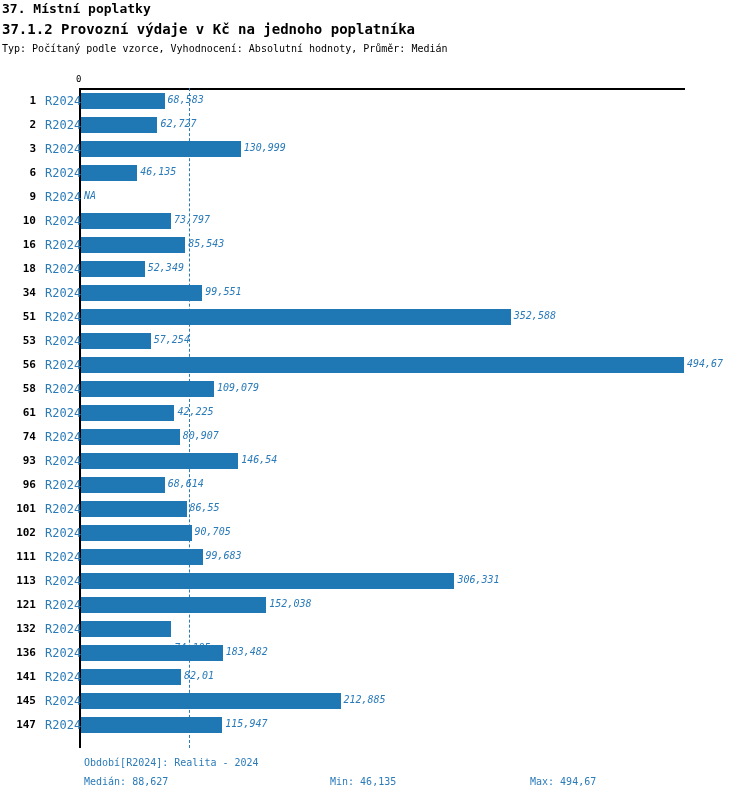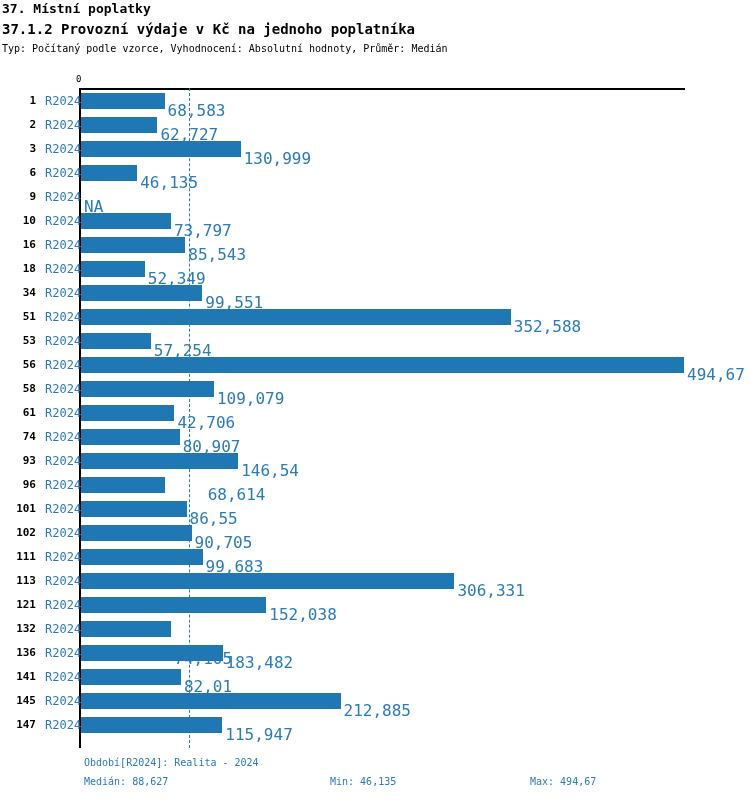--- a/index.html
+++ b/index.html
@@ -84,23 +84,24 @@
     white-space: nowrap;
   }
   .bar {
     position: absolute;
     left: 81px; top: 4px;
     height: 16px;
     background: #1f77b4;
   }
   .bar-label {
     position: absolute;
-    top: 12px;
-    font-size: 16px; color: #2b7bb9;
-    white-space: nowrap;
+    top: 5px;
+    font-size: 10px; color: #2b7bb9;
+    white-space: nowrap;
+    font-style: italic;
   }
 
   
   #footer { position: absolute; left: 0; top: 0; width: 750px; }
   .foot-line {
     position: absolute;
     font-size: 10px; color: #2b7bb9;
     white-space: nowrap;
   }
   #foot-period { left: 84px; top: 757px; }
@@ -197,39 +198,39 @@
       <div class="row" style="top: 377px;">
         <div class="row-index">58</div>
         <div class="row-series">R2024</div>
         <div class="bar" style="width: 132.967px; background: rgb(31, 119, 180);"></div>
         <div class="bar-label" style="left: 216.967px;">109,079</div>
       </div>
       <div class="row" style="top: 401px;">
         <div class="row-index">61</div>
         <div class="row-series">R2024</div>
         <div class="bar" style="width: 93.4091px; background: rgb(31, 119, 180);"></div>
-        <div class="bar-label" style="left: 177.409px;">42,706</div>
+        <div class="bar-label" style="left: 177.409px;">42,225</div>
       </div>
       <div class="row" style="top: 425px;">
         <div class="row-index">74</div>
         <div class="row-series">R2024</div>
         <div class="bar" style="width: 98.6252px; background: rgb(31, 119, 180);"></div>
         <div class="bar-label" style="left: 182.625px;">80,907</div>
       </div>
       <div class="row" style="top: 449px;">
         <div class="row-index">93</div>
         <div class="row-series">R2024</div>
         <div class="bar" style="width: 157.165px; background: rgb(31, 119, 180);"></div>
         <div class="bar-label" style="left: 241.165px;">146,54</div>
       </div>
       <div class="row" style="top: 473px;">
         <div class="row-index">96</div>
         <div class="row-series">R2024</div>
         <div class="bar" style="width: 83.6401px; background: rgb(31, 119, 180);"></div>
-        <div class="bar-label" style="left: 167.64px; margin-left: 40px;">68,614</div>
+        <div class="bar-label" style="left: 167.64px;">68,614</div>
       </div>
       <div class="row" style="top: 497px;">
         <div class="row-index">101</div>
         <div class="row-series">R2024</div>
         <div class="bar" style="width: 105.504px; background: rgb(31, 119, 180);"></div>
         <div class="bar-label" style="left: 189.504px;">86,55</div>
       </div>
       <div class="row" style="top: 521px;">
         <div class="row-index">102</div>
         <div class="row-series">R2024</div>

